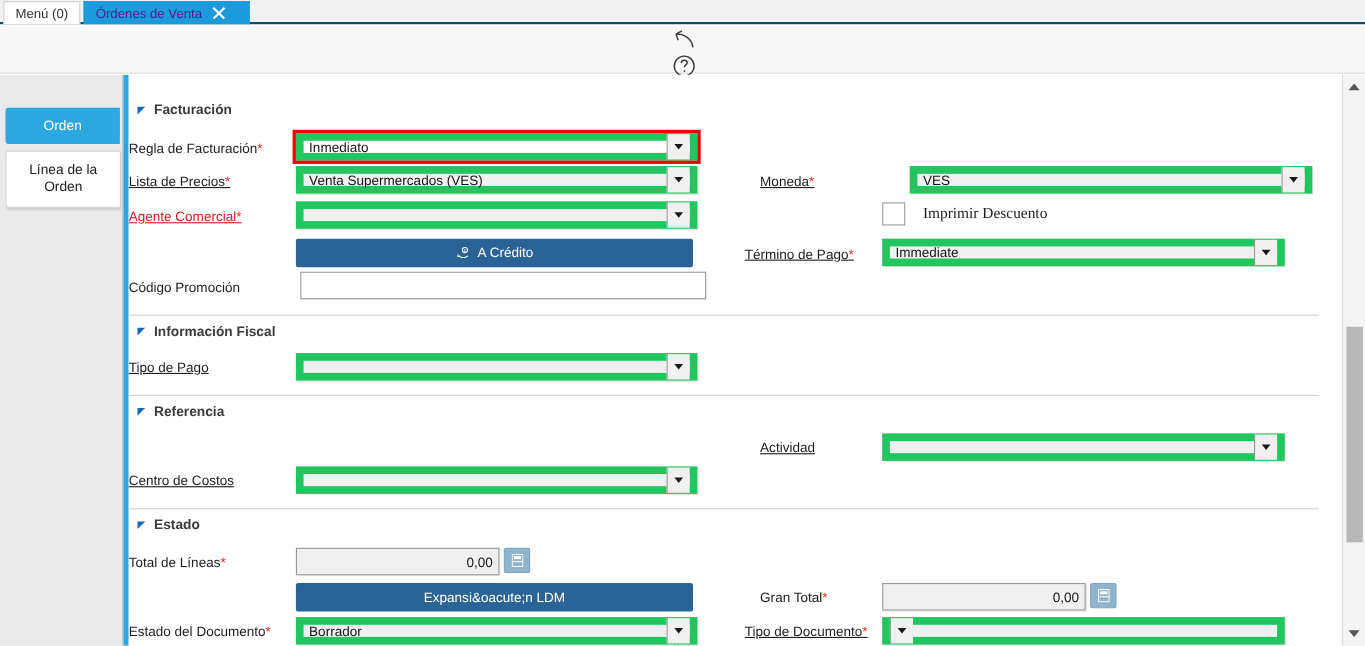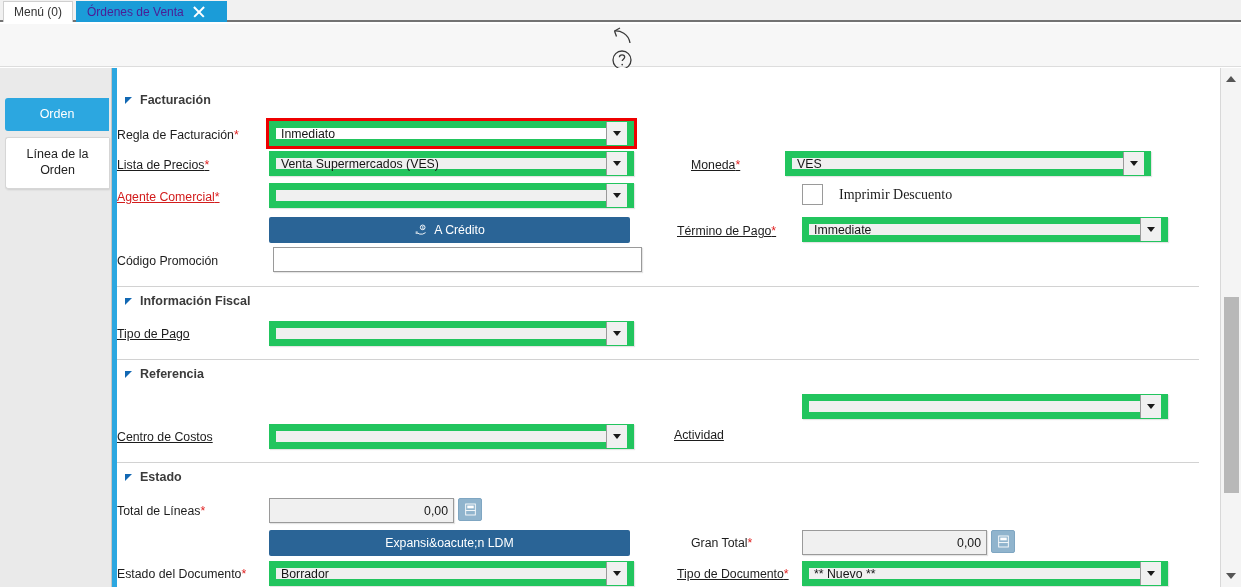--- a/index.html
+++ b/index.html
@@ -10,21 +10,21 @@
     background: #ffffff;
     font-family: "Liberation Sans", sans-serif;
     font-size: 12px;
     color: #222;
   }
 
   
   #tabbar {
     position: absolute; left: 0; top: 0; width: 1241px; height: 22px;
     background: #f1f1f1;
-    border-bottom: 2px solid #737373;
+    border-bottom: 2px solid #0c4a6e;
   }
   .wtab {
     position: absolute; top: 1px; height: 21px;
     display: flex; align-items: center;
     padding: 0 10px;
     font-size: 12px;
     cursor: default;
   }
   .wtab.inactive {
     left: 3px;
@@ -542,21 +542,21 @@
       </svg>
       <span>A Crédito</span>
     </div>
 
     <div class="flabel" style="top:186px; left:0; width:138px;"><span>Código Promoción</span></div>
     <div class="tinput" style="top:179px; left:156px; width:369px;">
       <span></span>
     </div>
 
     <div class="flabel ul" style="top:90px; left:574px; width:112px;"><span>Moneda</span><span class="req">*</span></div>
-    <div class="combo" style="top:83px; left:668px; width:366px;">
+    <div class="combo" style="top:83px; left:710px; width:366px;">
       <span class="cval">VES</span>
       <span class="carrow"></span>
     </div>
 
     <div class="chkrow" style="top:116px; left:685px;">
       <span class="chkbox"></span>
       <span class="chklabel">Imprimir Descuento</span>
     </div>
 
     <div class="flabel ul" style="top:156px; left:560px; width:126px;"><span>Término de Pago</span><span class="req">*</span></div>
@@ -576,21 +576,21 @@
       <span class="cval"></span>
       <span class="carrow"></span>
     </div>
 
     <div class="sec-rule" style="top:291px;"></div>
     <div class="sec-head" style="top:299px;">
       <span class="sec-arrow"></span>
       <span>Referencia</span>
     </div>
 
-    <div class="flabel ul" style="top:332px; left:557px; width:112px;margin-top:28px;"><span>Actividad</span></div>
+    <div class="flabel ul" style="top:332px; left:574px; width:112px;"><span>Actividad</span></div>
     <div class="combo" style="top:326px; left:685px; width:366px;">
       <span class="cval"></span>
       <span class="carrow"></span>
     </div>
 
     <div class="flabel ul" style="top:362px; left:0; width:138px;"><span>Centro de Costos</span></div>
     <div class="combo" style="top:356px; left:152px; width:365px;">
       <span class="cval"></span>
       <span class="carrow"></span>
     </div>
@@ -630,21 +630,20 @@
     <div class="calcbtn" style="top:462px; left:874px;">
       <svg width="11" height="13" viewBox="0 0 16 18" fill="none" stroke="#ffffff" stroke-width="1.3">
         <rect x="1" y="1" width="14" height="16"></rect>
         <rect x="3.3" y="3.3" width="9.4" height="4" fill="#ffffff" stroke="none"></rect>
         <path d="M1 10.5h14"></path>
       </svg>
     </div>
 
     <div class="flabel ul" style="top:499px; left:560px; width:126px;"><span>Tipo de Documento</span><span class="req">*</span></div>
     <div class="combo" style="top:493px; left:685px; width:366px;">
-      <span class="cval">** Nuevo **</span>
       <span class="carrow"></span>
     </div>
 
   </div>
 </div>
 
 <div id="vscroll">
   <div class="sbarrow up"></div>
   <div id="sbthumb"></div>
   <div class="sbarrow down"></div>

